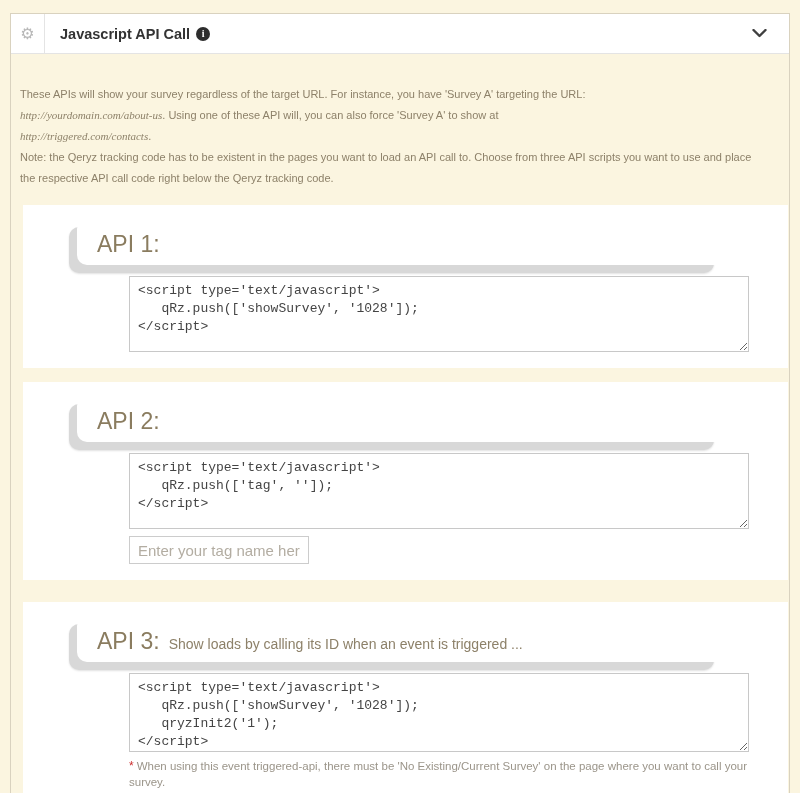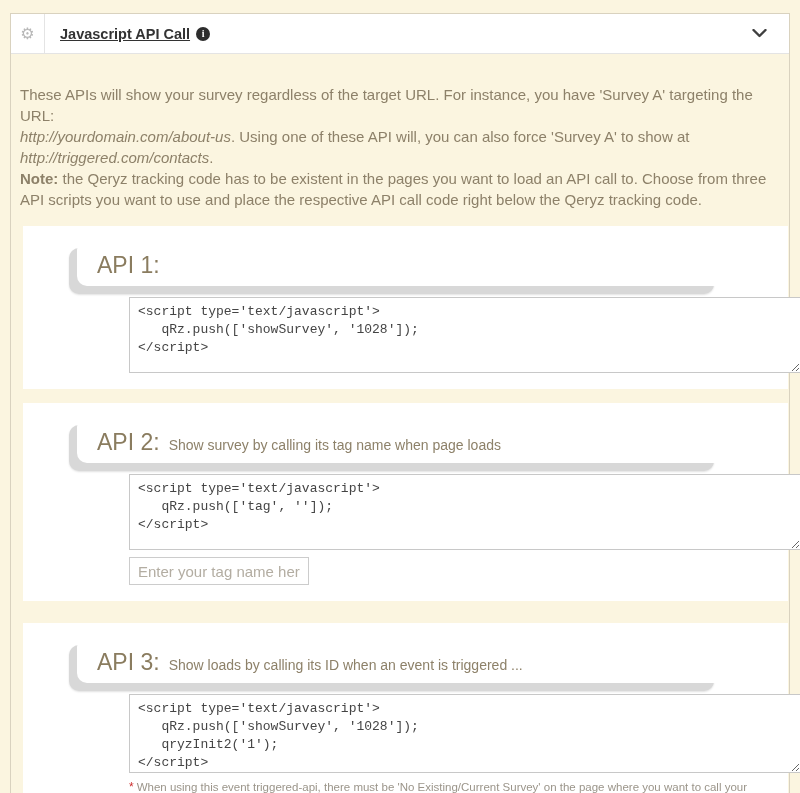--- a/index.html
+++ b/index.html
@@ -36,21 +36,20 @@
     cursor: pointer;
   }
   .header-title {
     margin-left: 15px;
     font-size: 14.5px;
     font-weight: bold;
     color: #333333;
     display: flex;
     align-items: center;
     gap: 6px;
-    text-decoration: underline;
   }
   .info-badge {
     width: 14px; height: 14px;
     background: #2d2d2d;
     border-radius: 50%;
     color: #ffffff;
     font-family: "Liberation Serif", serif;
     font-weight: bold;
     font-size: 10px;
     line-height: 14px;
@@ -60,27 +59,27 @@
   .chevron {
     margin-left: auto;
     margin-right: 22px;
     display: flex;
     align-items: center;
     cursor: pointer;
   }
   
   .intro {
     padding: 30px 20px 0 9px;
-    font-size: 15px;
+    font-size: 11px;
     line-height: 21px;
     color: #8d8169;
     max-width: 790px;
   }
-  .intro .url { font-style: italic; }
-  .intro .note-label { font-weight: bold; }
+  .intro .url { font-style: italic; font-family: Liberation Serif, serif; }
+  .intro .note-label { font-weight: normal; }
   
   .card {
     margin-left: 12px;
     margin-right: 1px;
     background: #ffffff;
     padding: 14px 0 16px 0;
   }
   .card-1 { margin-top: 16px; }
   .card-2 { margin-top: 14px; }
   .card-3 { margin-top: 22px; }
@@ -114,21 +113,21 @@
   }
   .api-desc {
     font-size: 14px;
     color: #8d8169;
     margin-left: 9px;
   }
   
   .code-box {
     display: block;
     margin: 3px 0 0 106px;
-    width: 672px;
+    width: 620px;
     height: 76px;
     border: 1px solid #c8c8c8;
     background: #ffffff;
     padding: 5px 8px;
     font-family: "Liberation Mono", monospace;
     font-size: 13px;
     line-height: 18px;
     color: #444444;
     resize: both;
     overflow: auto;
@@ -201,21 +200,20 @@
     <textarea class="code-box" spellcheck="false" style="">&lt;script type='text/javascript'&gt;
    qRz.push(['showSurvey', '1028']);
 &lt;/script&gt;</textarea>
   </div>
 
   <div class="card card-2">
     <div class="ribbon">
       <div class="ribbon-back"></div>
       <div class="ribbon-front">
         <span class="api-label">API 2:</span>
-        <span class="api-desc">Show survey by calling its tag name when page loads</span>
       </div>
     </div>
     <textarea class="code-box" spellcheck="false" style="">&lt;script type='text/javascript'&gt;
    qRz.push(['tag', '']);
 &lt;/script&gt;</textarea>
     <input class="tag-input" type="text" placeholder="Enter your tag name here" style="">
   </div>
 
   <div class="card card-3">
     <div class="ribbon">

